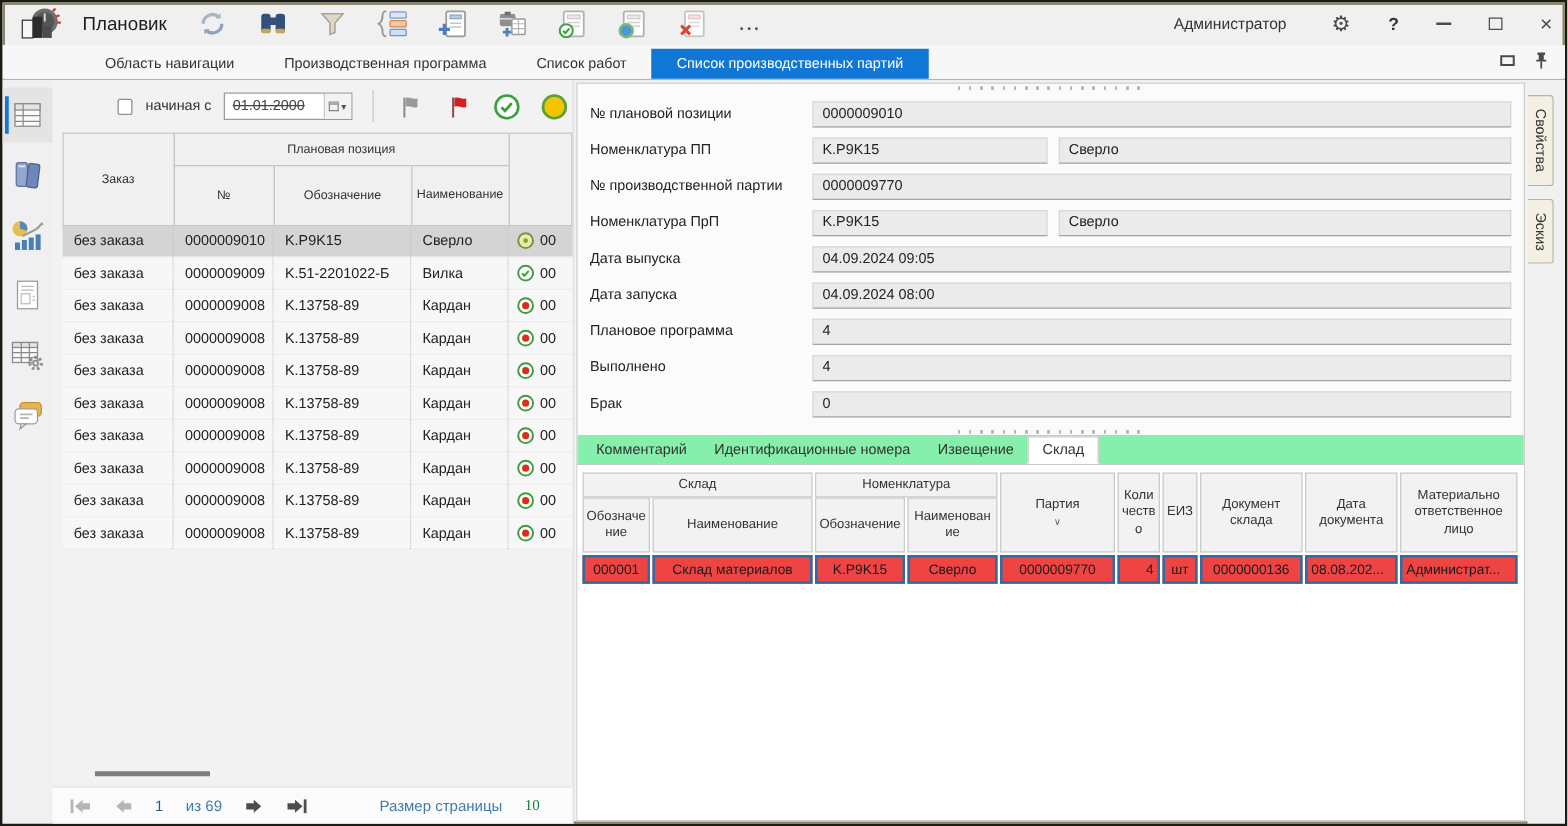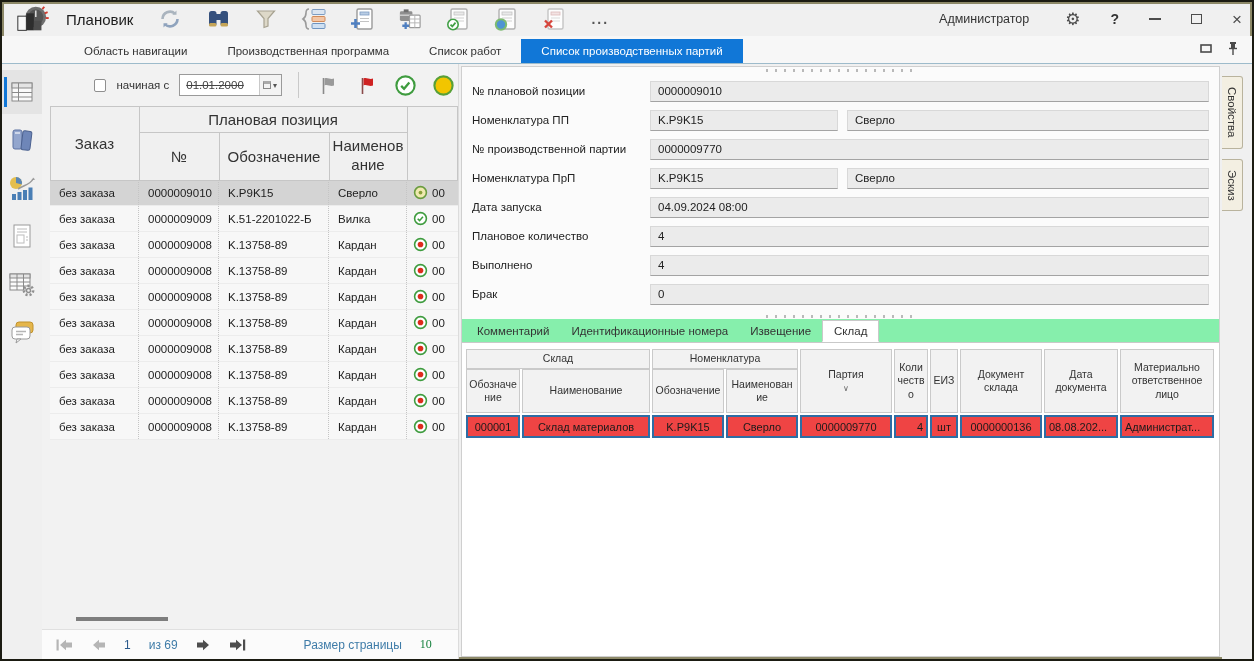--- a/index.html
+++ b/index.html
@@ -42,21 +42,21 @@
   .chk-label { font-size: 11.5px; color: #333; white-space: nowrap; }
   .datebox { width: 108px; height: 22px; background: #fff; border: 1px solid #9a9a9a; display: flex; align-items: center; }
   .date-text { flex: 1; font-size: 11.5px; color: #444; text-decoration: line-through; padding-left: 6px; }
   .date-btn { width: 22px; height: 100%; border-left: 1px solid #c9c9c9; display: flex; align-items: center; justify-content: center; gap: 2px; font-size: 8px; color: #555; background: #f3f3f3; }
   .cal-glyph { width: 8px; height: 8px; border: 1px solid #888; border-top: 3px solid #aaa; }
   .vsep { width: 1px; height: 26px; background: #c9c9c9; margin: 0 6px; }
   .filter-ico { display: flex; align-items: center; justify-content: center; width: 30px; }
 
   .grid { margin: 0 0 0 8px; flex: none; }
   .gh { display: grid; grid-template-columns: 89px 80px 110px 78px 50px; grid-template-rows: 26px 48px; background: #fff; }
-  .gh-cell { background: #f0f0f0; border: 1px solid #c6c6c6; margin: -0.5px; display: flex; align-items: center; justify-content: center; font-size: 15px; color: #333; text-align: center; padding: 1px 3px; }
+  .gh-cell { background: #f0f0f0; border: 1px solid #c6c6c6; margin: -0.5px; display: flex; align-items: center; justify-content: center; font-size: 10px; color: #333; text-align: right; padding: 1px 3px; }
   .gh-order { grid-column: 1; grid-row: 1 / 3; }
   .gh-group { grid-column: 2 / 5; grid-row: 1; }
   .gh-num { grid-column: 2; grid-row: 2; }
   .gh-code { grid-column: 3; grid-row: 2; }
   .gh-name { grid-column: 4; grid-row: 2; word-break: break-all; line-height: 1.25; }
   .gh-icon { grid-column: 5; grid-row: 1 / 3; }
   .grow { display: grid; grid-template-columns: 89px 80px 110px 78px 50px; height: 26px; background: #f7f7f7; border-bottom: 1px solid #ececec; }
   .grow.selected { background: #d4d4d4; }
   .g-cell { font-size: 11.5px; color: #222; display: flex; align-items: center; padding-left: 9px; border-right: 1px dotted #c5c5c5; overflow: hidden; white-space: nowrap; }
   .g-status { display: flex; align-items: center; gap: 4px; padding-left: 6px; border-right: none; }
@@ -516,25 +516,29 @@
         <div class="form-row">
           <span class="f-label">№ производственной партии</span>
           <span class="f-box f-wide">0000009770</span>
         </div>
         <div class="form-row">
           <span class="f-label">Номенклатура ПрП</span>
           <span class="f-box f-small">K.P9K15</span>
           <span class="f-box f-wide">Сверло</span>
         </div>
         <div class="form-row">
+          <span class="f-label">Дата выпуска</span>
+          <span class="f-box f-wide">04.09.2024 09:05</span>
+        </div>
+        <div class="form-row">
           <span class="f-label">Дата запуска</span>
           <span class="f-box f-wide">04.09.2024 08:00</span>
         </div>
         <div class="form-row">
-          <span class="f-label">Плановое количество</span>
+          <span class="f-label">Плановое программа</span>
           <span class="f-box f-wide">4</span>
         </div>
         <div class="form-row">
           <span class="f-label">Выполнено</span>
           <span class="f-box f-wide">4</span>
         </div>
         <div class="form-row">
           <span class="f-label">Брак</span>
           <span class="f-box f-wide">0</span>
         </div>

